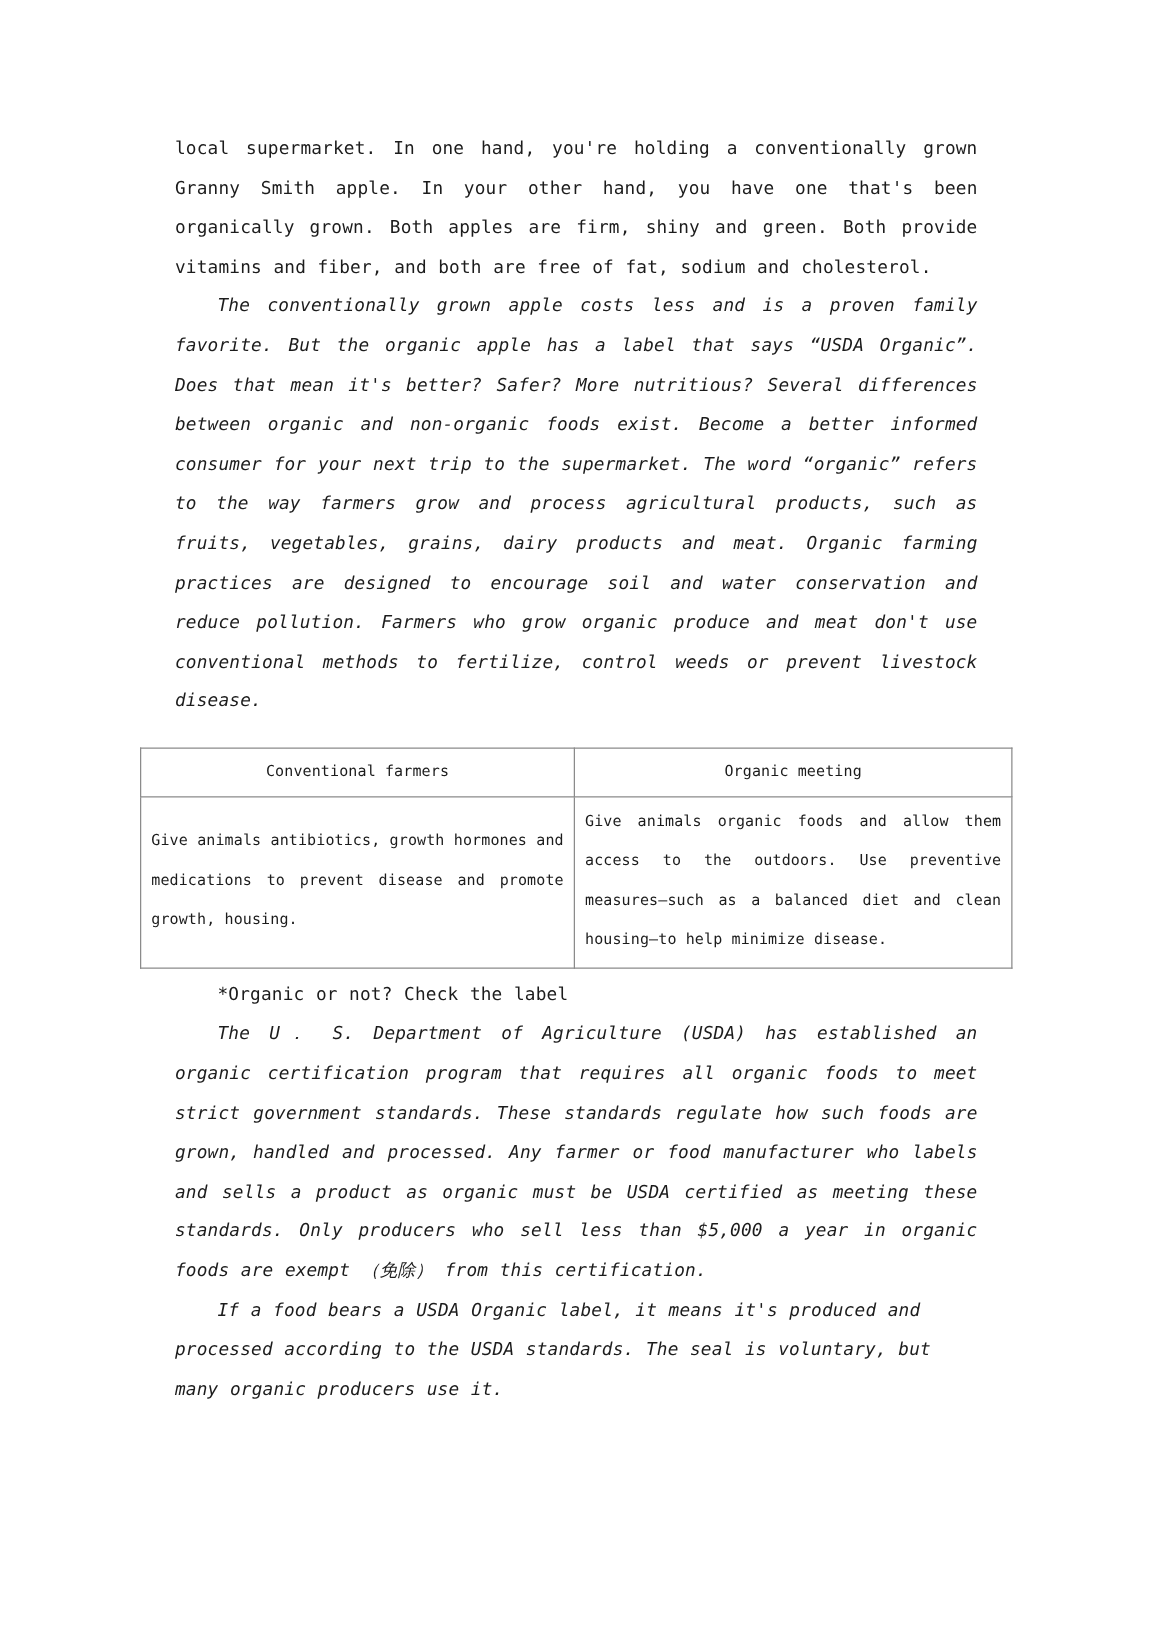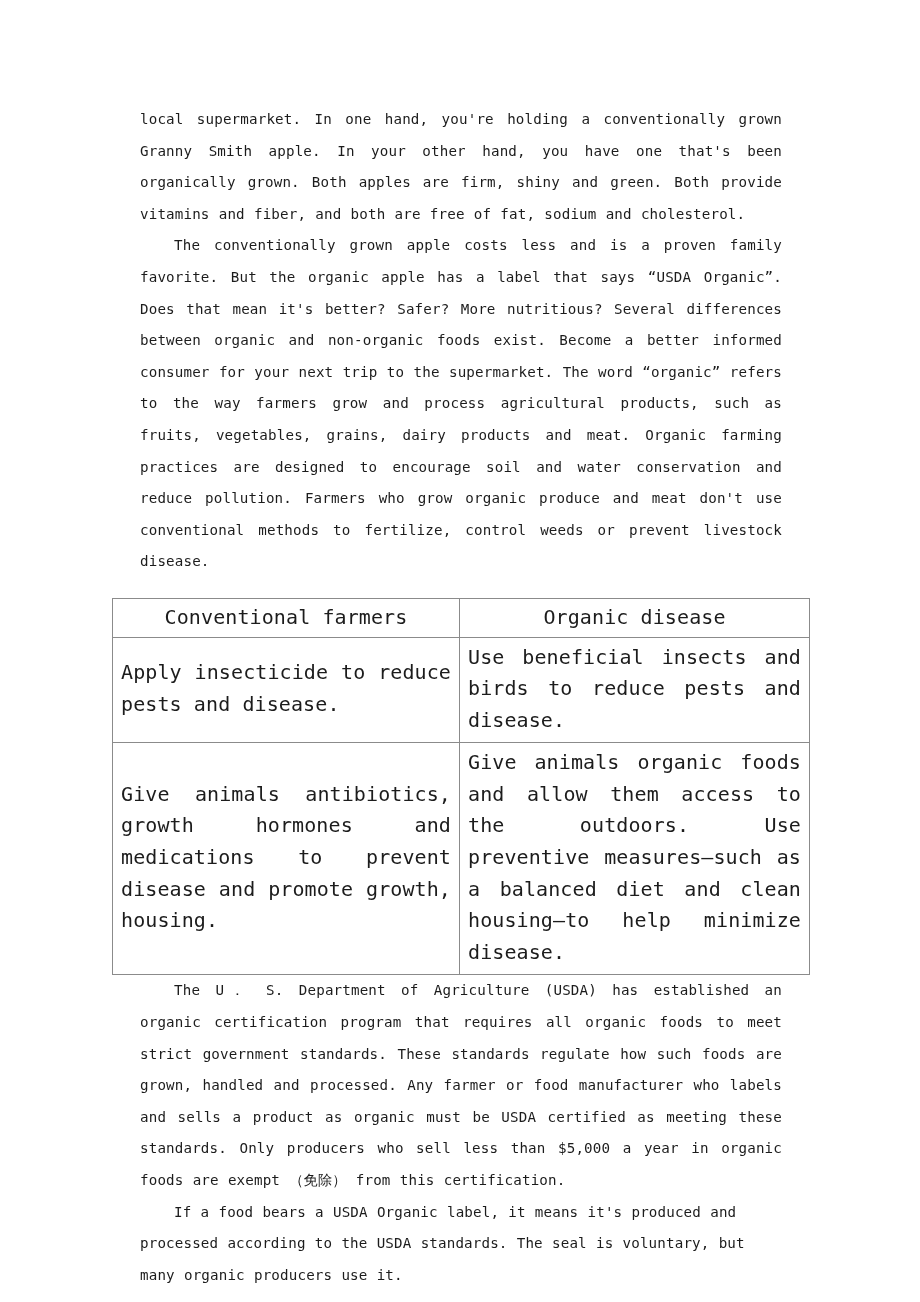--- a/index.html
+++ b/index.html
@@ -34,20 +34,21 @@
     line-height: 31.6px;
     text-align: justify;
     text-justify: inter-word;
     margin: 0;
     color: #1c1c1c;
     letter-spacing: 0.15px;
     word-spacing: 0.5px;
   }
   .para.indent {
     text-indent: 34px;
+    font-style: italic;
   }
   .para.last-left {
     text-align: left;
   }
 
   .lead-in {
     margin-top: 0;
   }
 
   
@@ -61,21 +62,21 @@
     width: 697px;
     table-layout: fixed;
     border: 1.5px solid #76806f;
   }
   table.diff-table td,
   table.diff-table th {
     border: 1px solid #8b8b8b;
     padding: 4px 8px 6px 8px;
     vertical-align: middle;
     font-family: "DejaVu Sans Mono", "Liberation Mono", monospace;
-    font-size: 20px;
+    font-size: 12px;
     line-height: 31.6px;
     font-weight: normal;
     color: #1c1c1c;
     text-align: justify;
     text-justify: inter-word;
     letter-spacing: 0.1px;
   }
   table.diff-table thead th {
     text-align: center;
     padding-top: 3px;
@@ -107,35 +108,32 @@
 
     <div class="table-wrap">
       <table class="diff-table" style="border-color: rgb(118, 128, 111);">
         <colgroup>
           <col class="c1">
           <col class="c2">
         </colgroup>
         <thead>
           <tr>
             <th style="border-color: rgb(139, 139, 139);">Conventional farmers</th>
-            <th style="border-color: rgb(139, 139, 139);">Organic disease</th>
+            <th style="border-color: rgb(139, 139, 139);">Organic meeting</th>
           </tr>
         </thead>
         <tbody>
-          <tr>
-            <td style="border-color: rgb(139, 139, 139);">Apply insecticide to reduce pests and disease.</td>
-            <td style="border-color: rgb(139, 139, 139);">Use beneficial insects and birds to reduce pests and disease.</td>
-          </tr>
           <tr>
             <td style="border-color: rgb(139, 139, 139);">Give animals antibiotics, growth hormones and medications to prevent disease and promote growth, housing.</td>
             <td style="border-color: rgb(139, 139, 139);">Give animals organic foods and allow them access to the outdoors. Use preventive measures—such as a balanced diet and clean housing—to help minimize disease.</td>
           </tr>
         </tbody>
       </table>
     </div>
 
+    <p class="para star-line after-table">*Organic or not? Check the label</p>
 
     <p class="para indent tail-para">The U． S. Department of Agriculture (USDA) has established an organic certification program that requires all organic foods to meet strict government standards. These standards regulate how such foods are grown, handled and processed. Any farmer or food manufacturer who labels and sells a product as organic must be USDA certified as meeting these standards. Only producers who sell less than $5,000 a year in organic foods are exempt （免除） from this certification.</p>
 
     <p class="para indent tail-para last-left">If a food bears a USDA Organic label, it means it's produced and processed according to the USDA standards. The seal is voluntary, but many organic producers use it.</p>
 
   </div>
 </div>
 
 </body></html>

